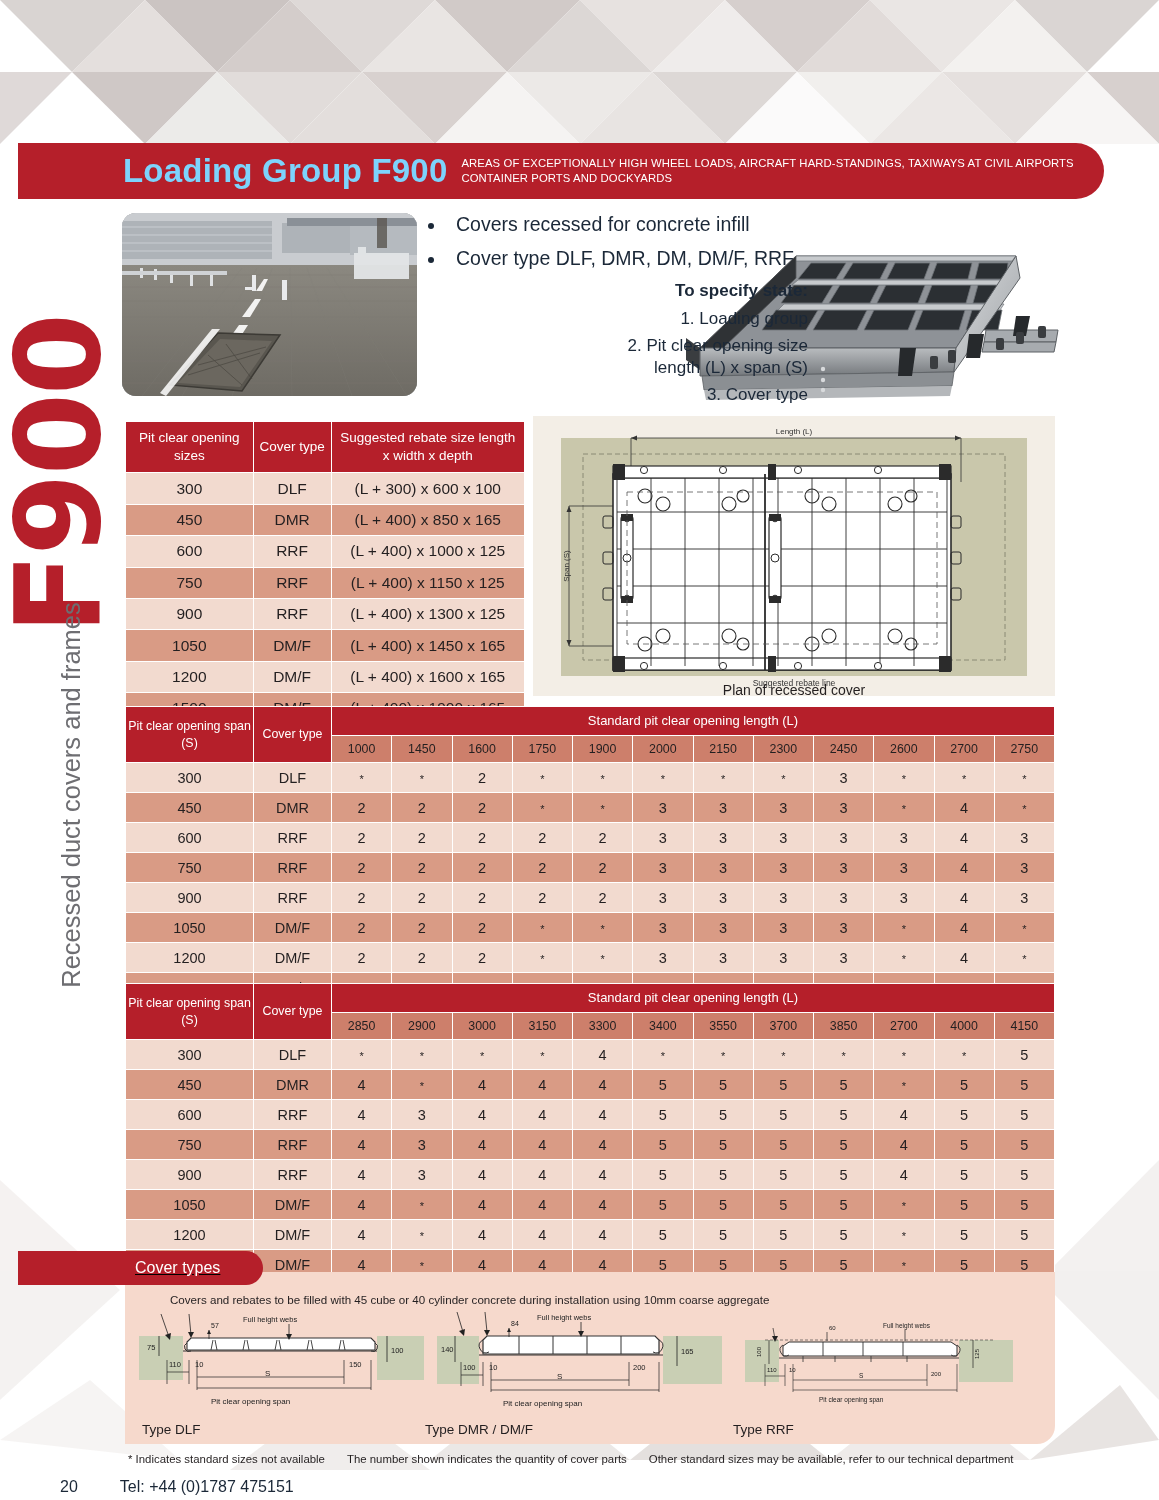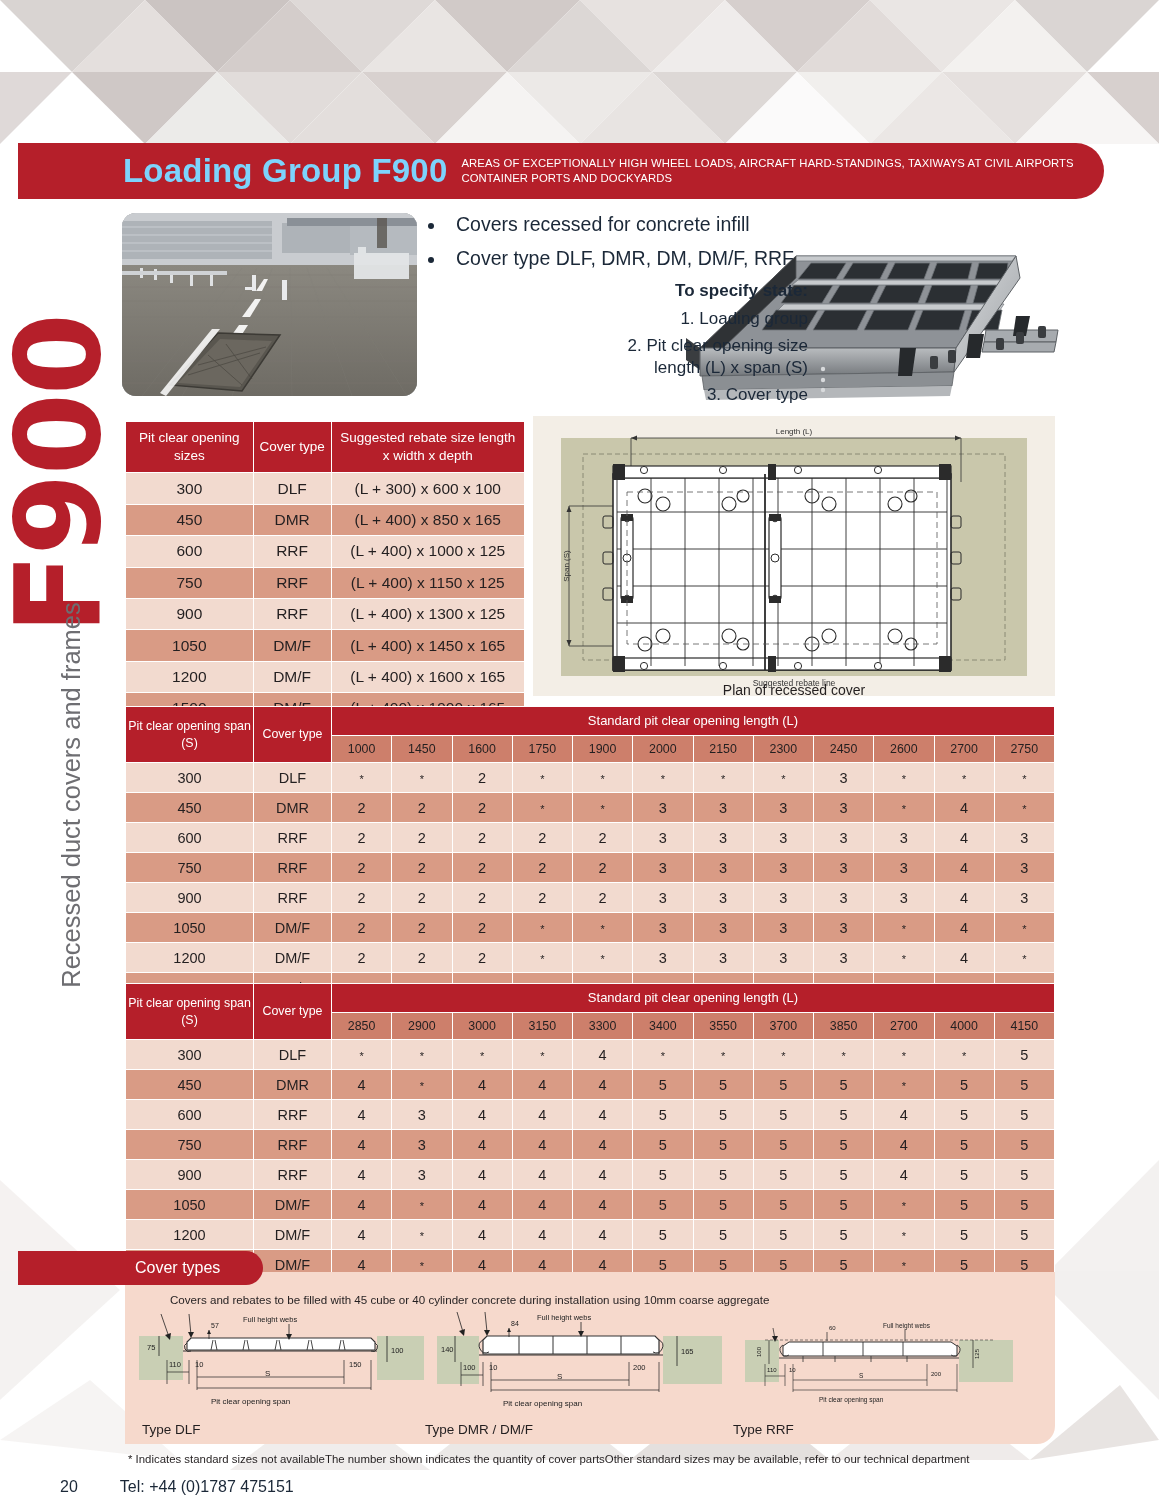--- a/index.html
+++ b/index.html
@@ -106,21 +106,21 @@
   .plan svg { width: 100%; height: 100%; display: block; }
   .plan-caption {
     position: absolute; left: 533px; top: 682px; width: 522px; text-align: center;
     font-size: 14px; color: #231f20; z-index: 7;
   }
 
   
   .ct-tab {
     position: absolute; left: 18px; top: 1251px; width: 245px; height: 34px;
     background: #b51f2a; border-radius: 0 17px 17px 0; z-index: 8;
-    display: flex; align-items: center;
+    display: flex; align-items: center; text-decoration: underline;
   }
   .ct-tab span { color: #fff; font-size: 16px; margin-left: 117px; }
   .ct-panel {
     position: absolute; left: 125px; top: 1272px; width: 930px; height: 172px;
     background: #f6d9cc; border-radius: 0 0 18px 0; z-index: 7; padding-left: 34px;
   }
   .ct-note {
     position: absolute; left: 45px; top: 21px; font-size: 11.6px; color: #231f20;
     white-space: nowrap;
   }
@@ -130,21 +130,21 @@
   #dia2 { left: 312px; top: 38px; width: 285px; height: 108px; }
   #dia3 { left: 620px; top: 44px; width: 268px; height: 96px; }
   .type-label { position: absolute; font-size: 13.5px; color: #231f20; }
   #lab1 { left: 17px; top: 150px; }
   #lab2 { left: 300px; top: 150px; }
   #lab3 { left: 608px; top: 150px; }
 
   
   .footnote {
     position: absolute; left: 128px; top: 1453px; width: 930px; z-index: 8;
-    font-size: 11.4px; color: #231f20; display: flex; white-space: nowrap;
+    font-size: 11.4px; color: #231f20; display: flex; gap: 22px; white-space: nowrap;
   }
   .footer {
     position: absolute; left: 0; top: 1473px; width: 1159px; height: 27px; z-index: 8;
     display: flex; align-items: center; font-size: 16px; color: #1b2838;
   }
   .footer .pg { margin-left: 60px; }
   .footer .tel { margin-left: 42px; }
 </style>
 </head>
 <body>

